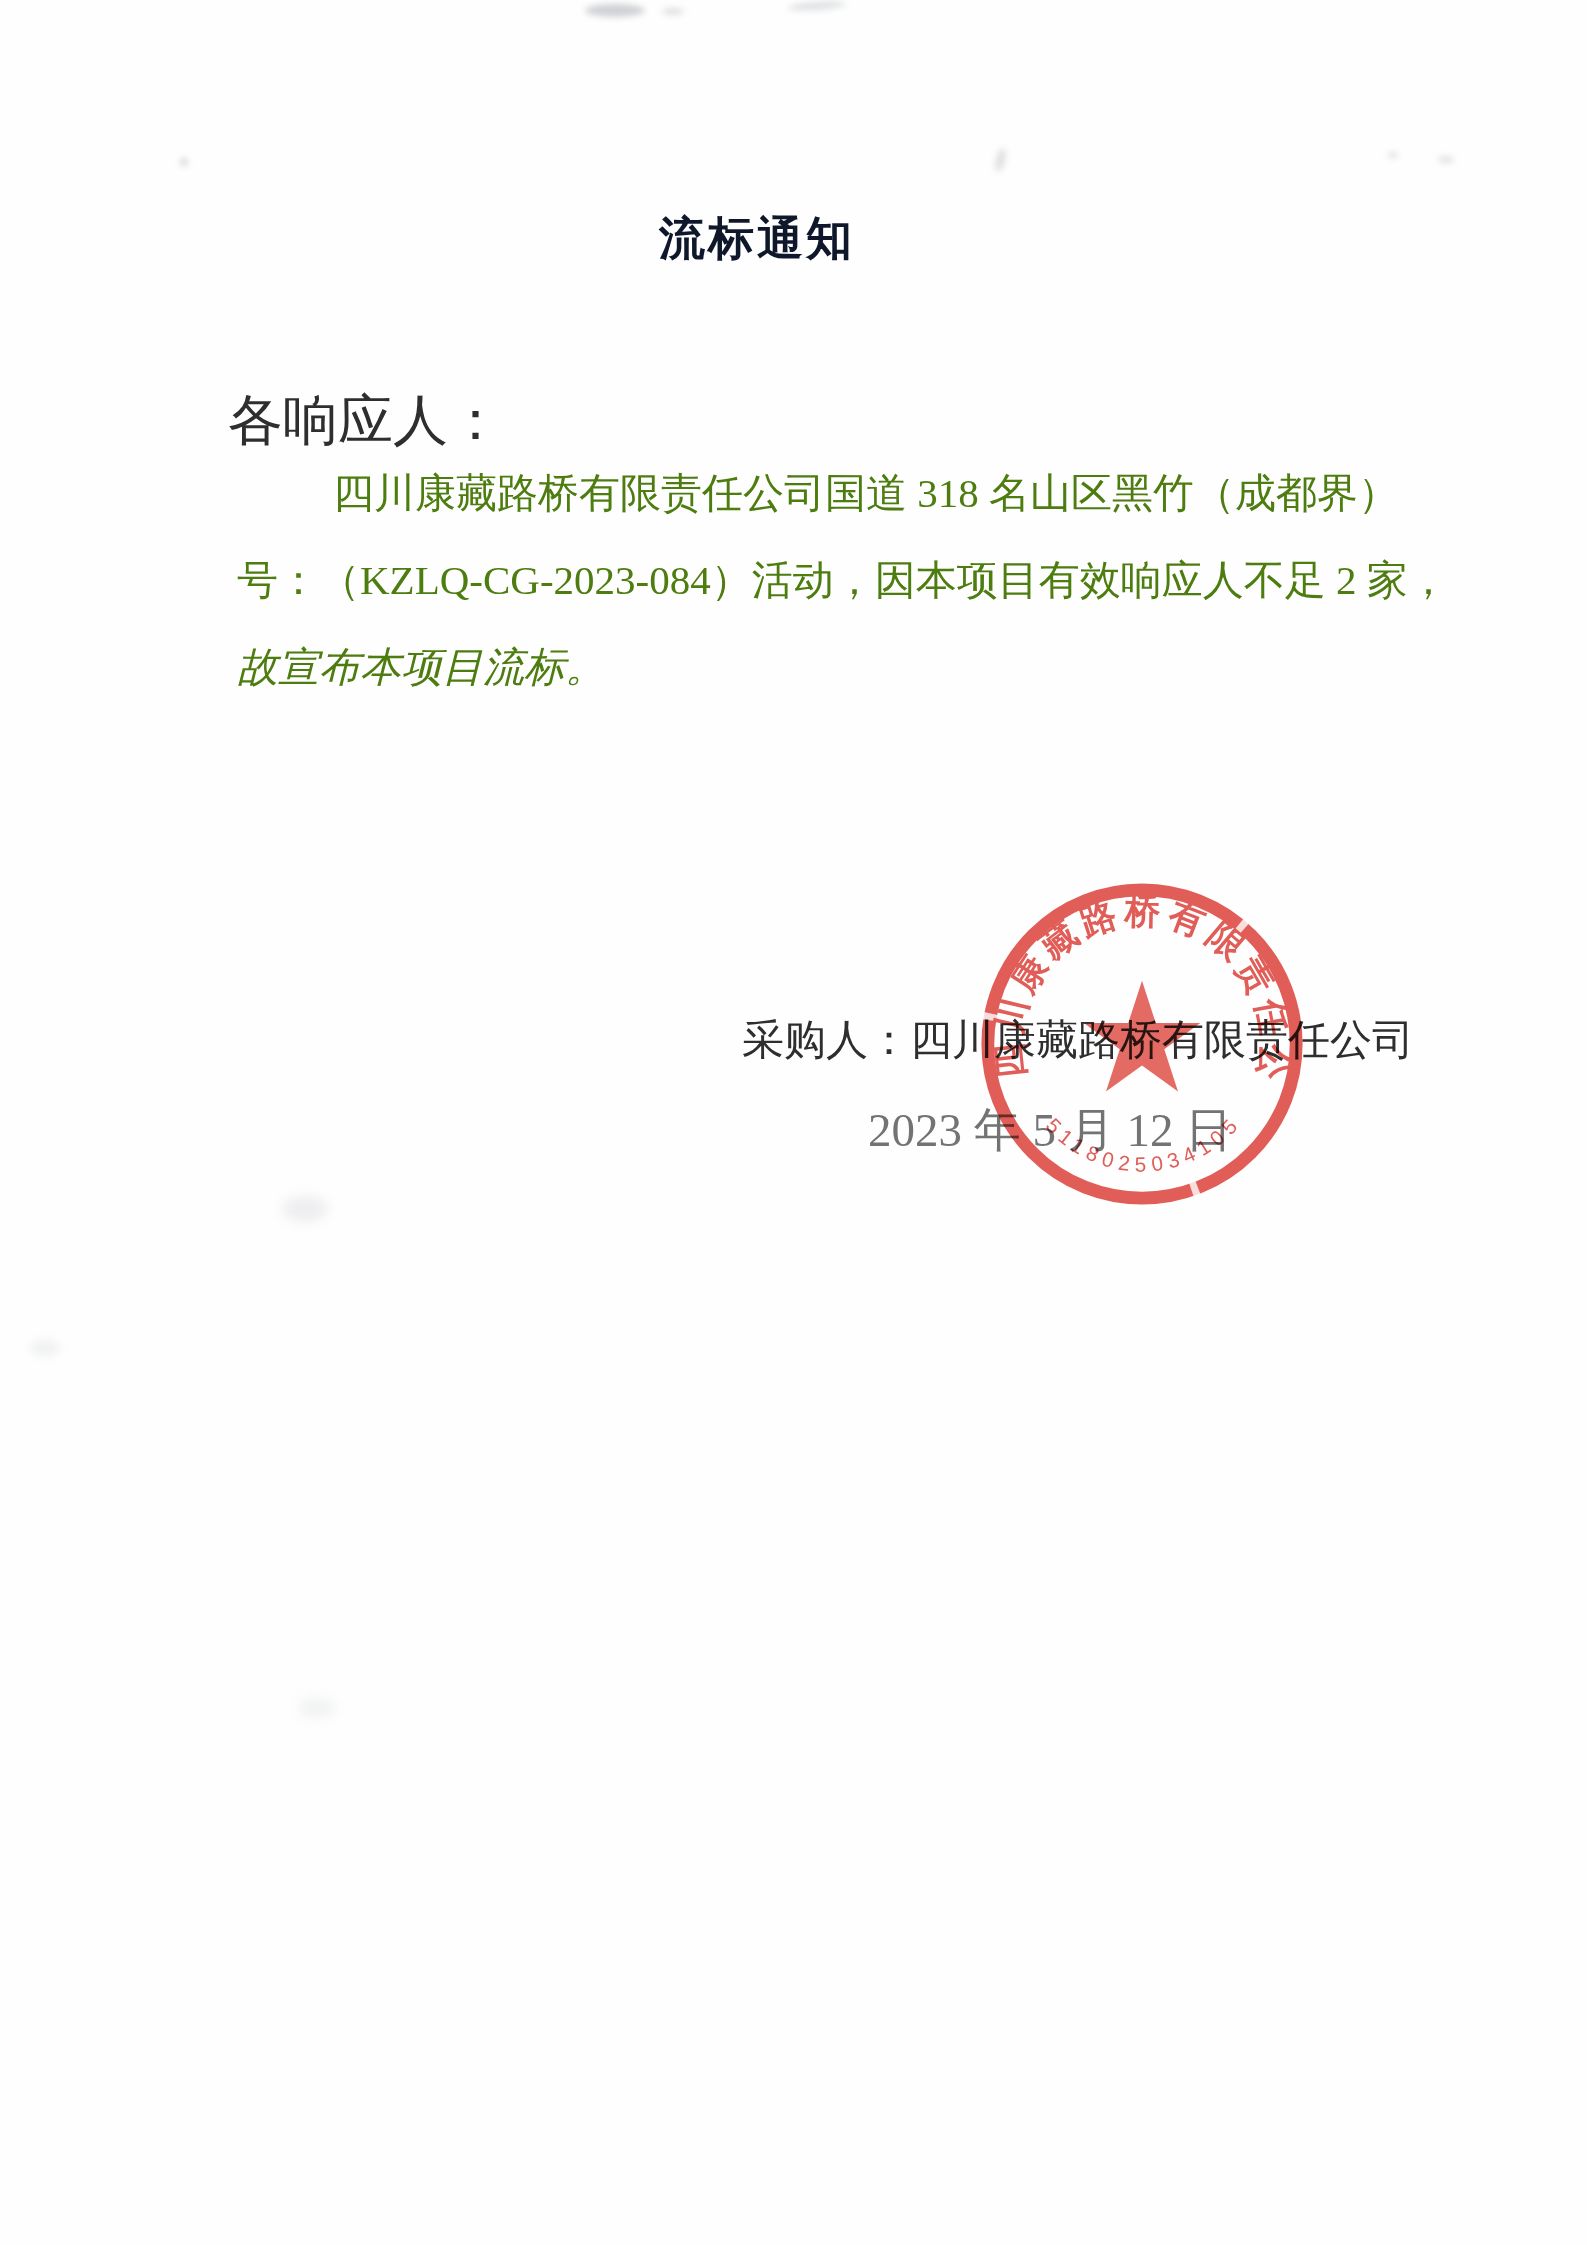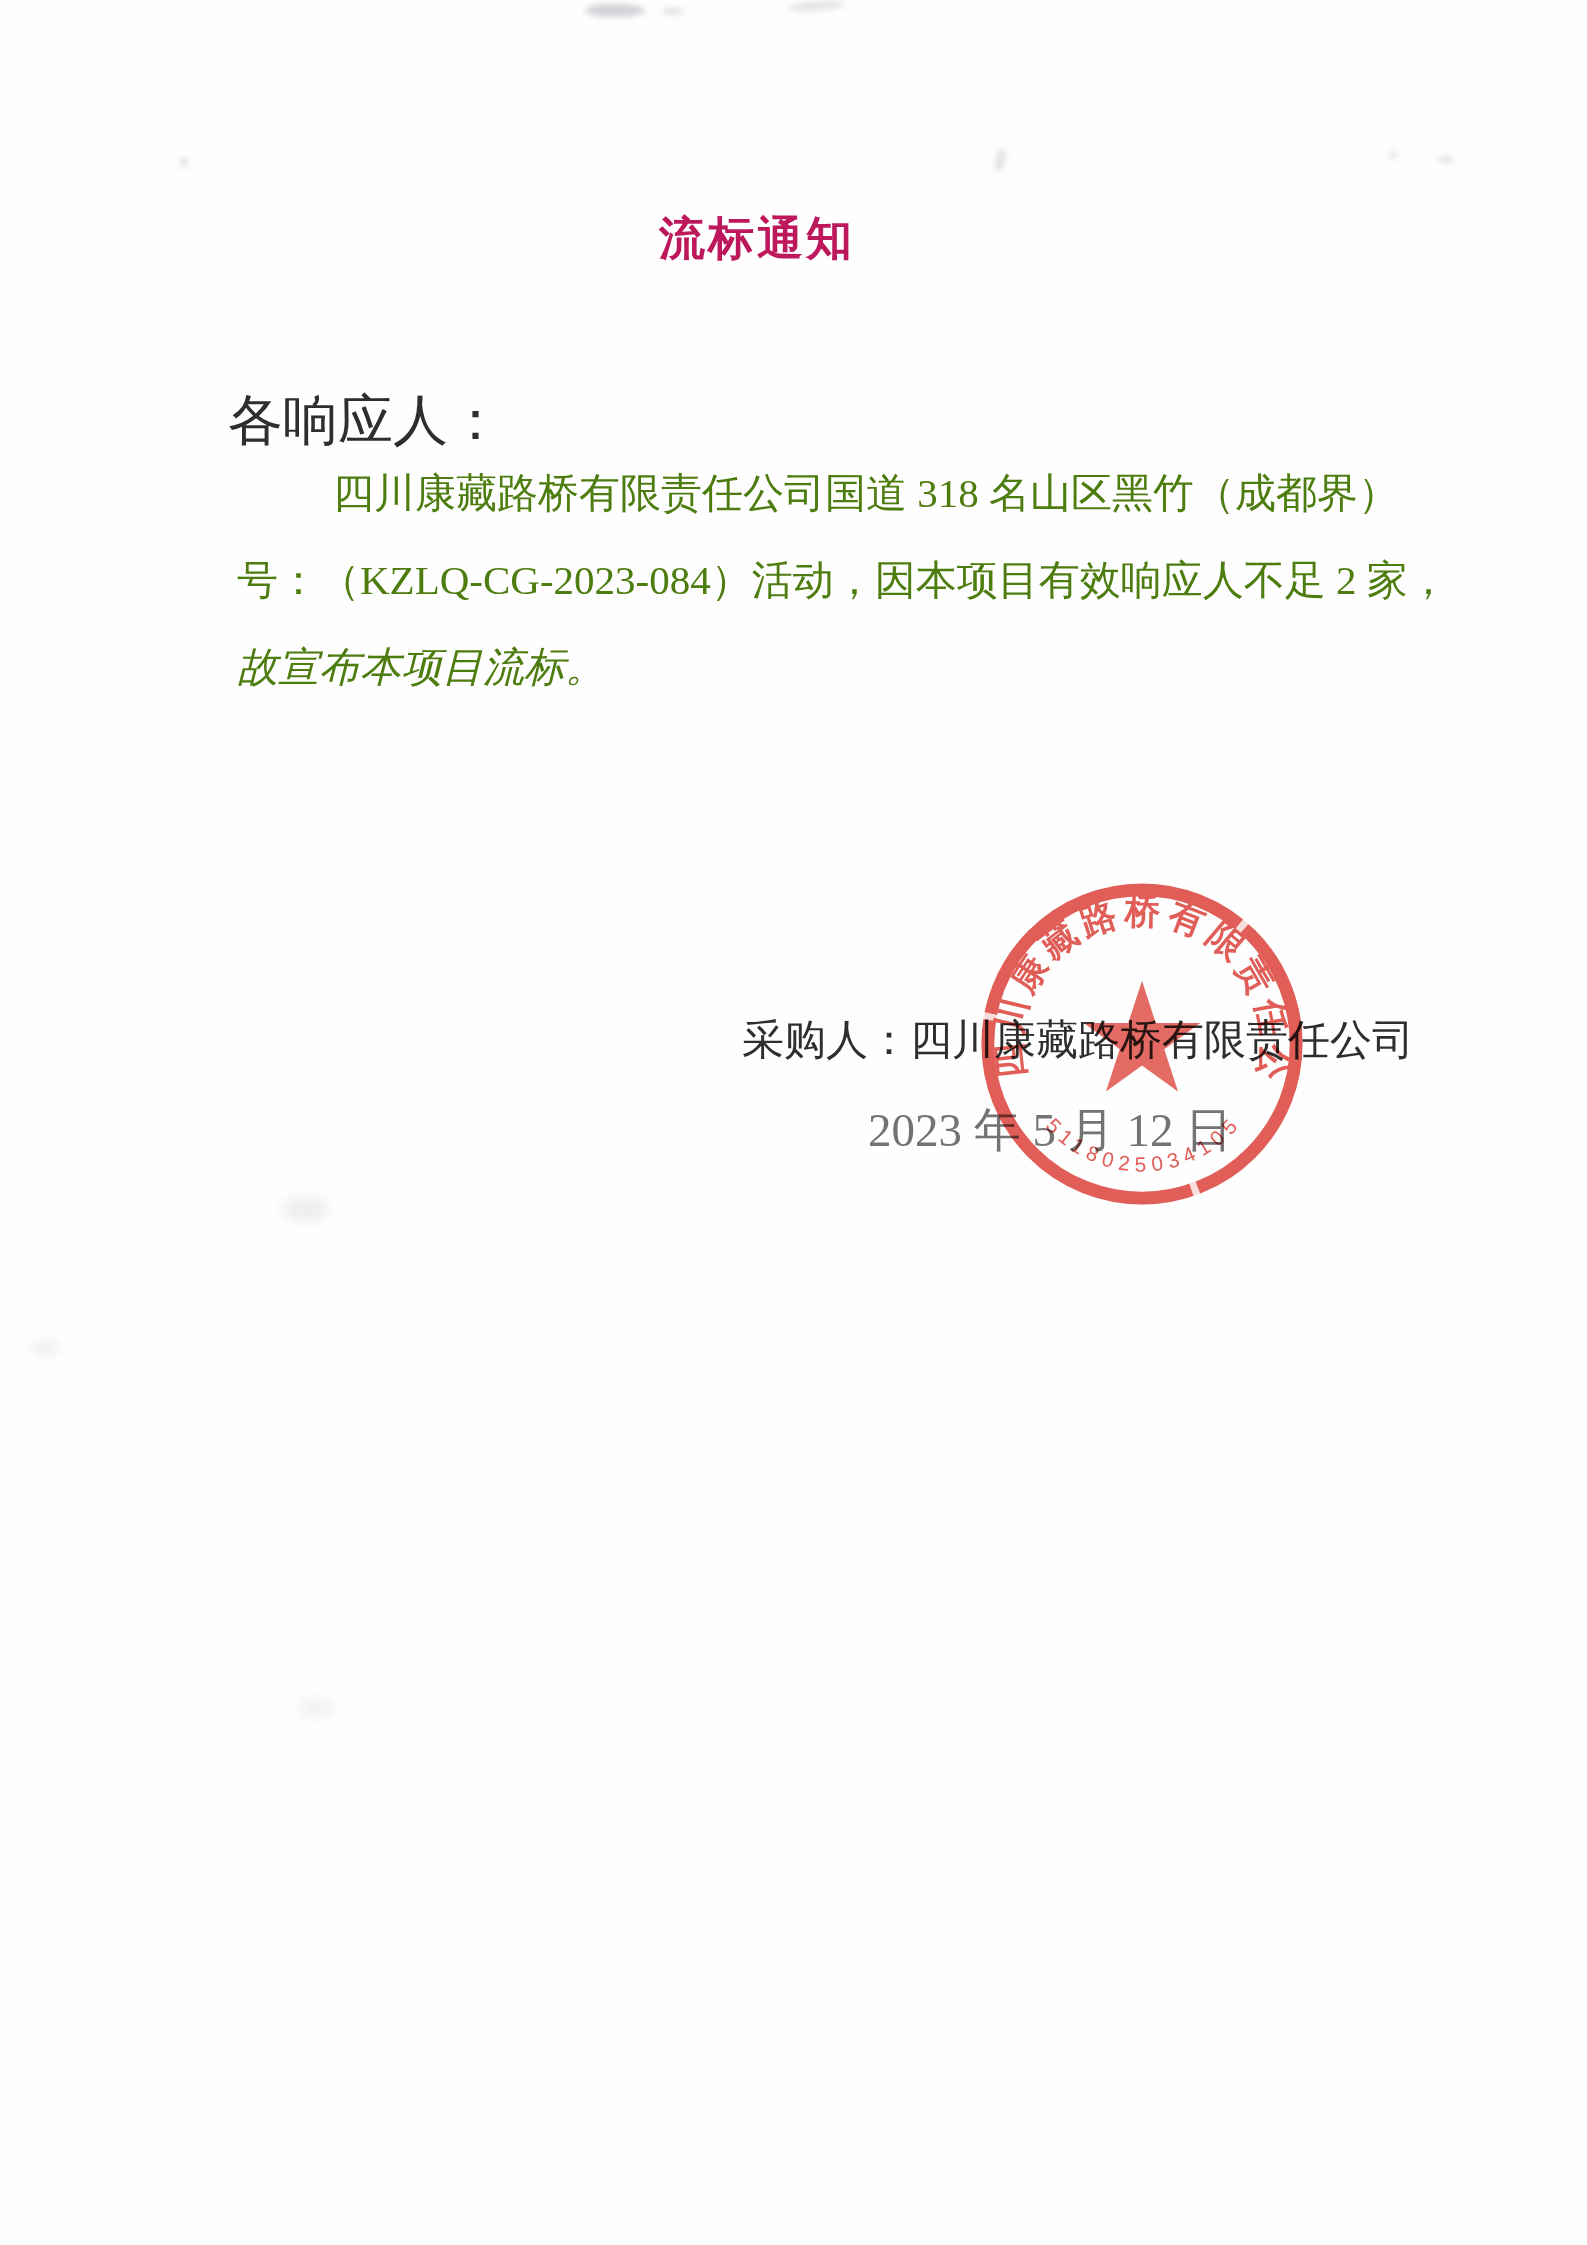--- a/index.html
+++ b/index.html
@@ -17,21 +17,21 @@
     color: #2e2e2e;
   }
   .doc-title {
     position: absolute;
     left: 757px;
     top: 208px;
     transform: translateX(-50%);
     font-size: 46px;
     font-weight: bold;
     letter-spacing: 3px;
-    color: #be185d;
+    color: #0f172a;
     white-space: nowrap;
   }
   .salutation {
     position: absolute;
     left: 228px;
     top: 384px;
     font-size: 55px;
     color: #2e2e2e;
     white-space: nowrap;
   }

